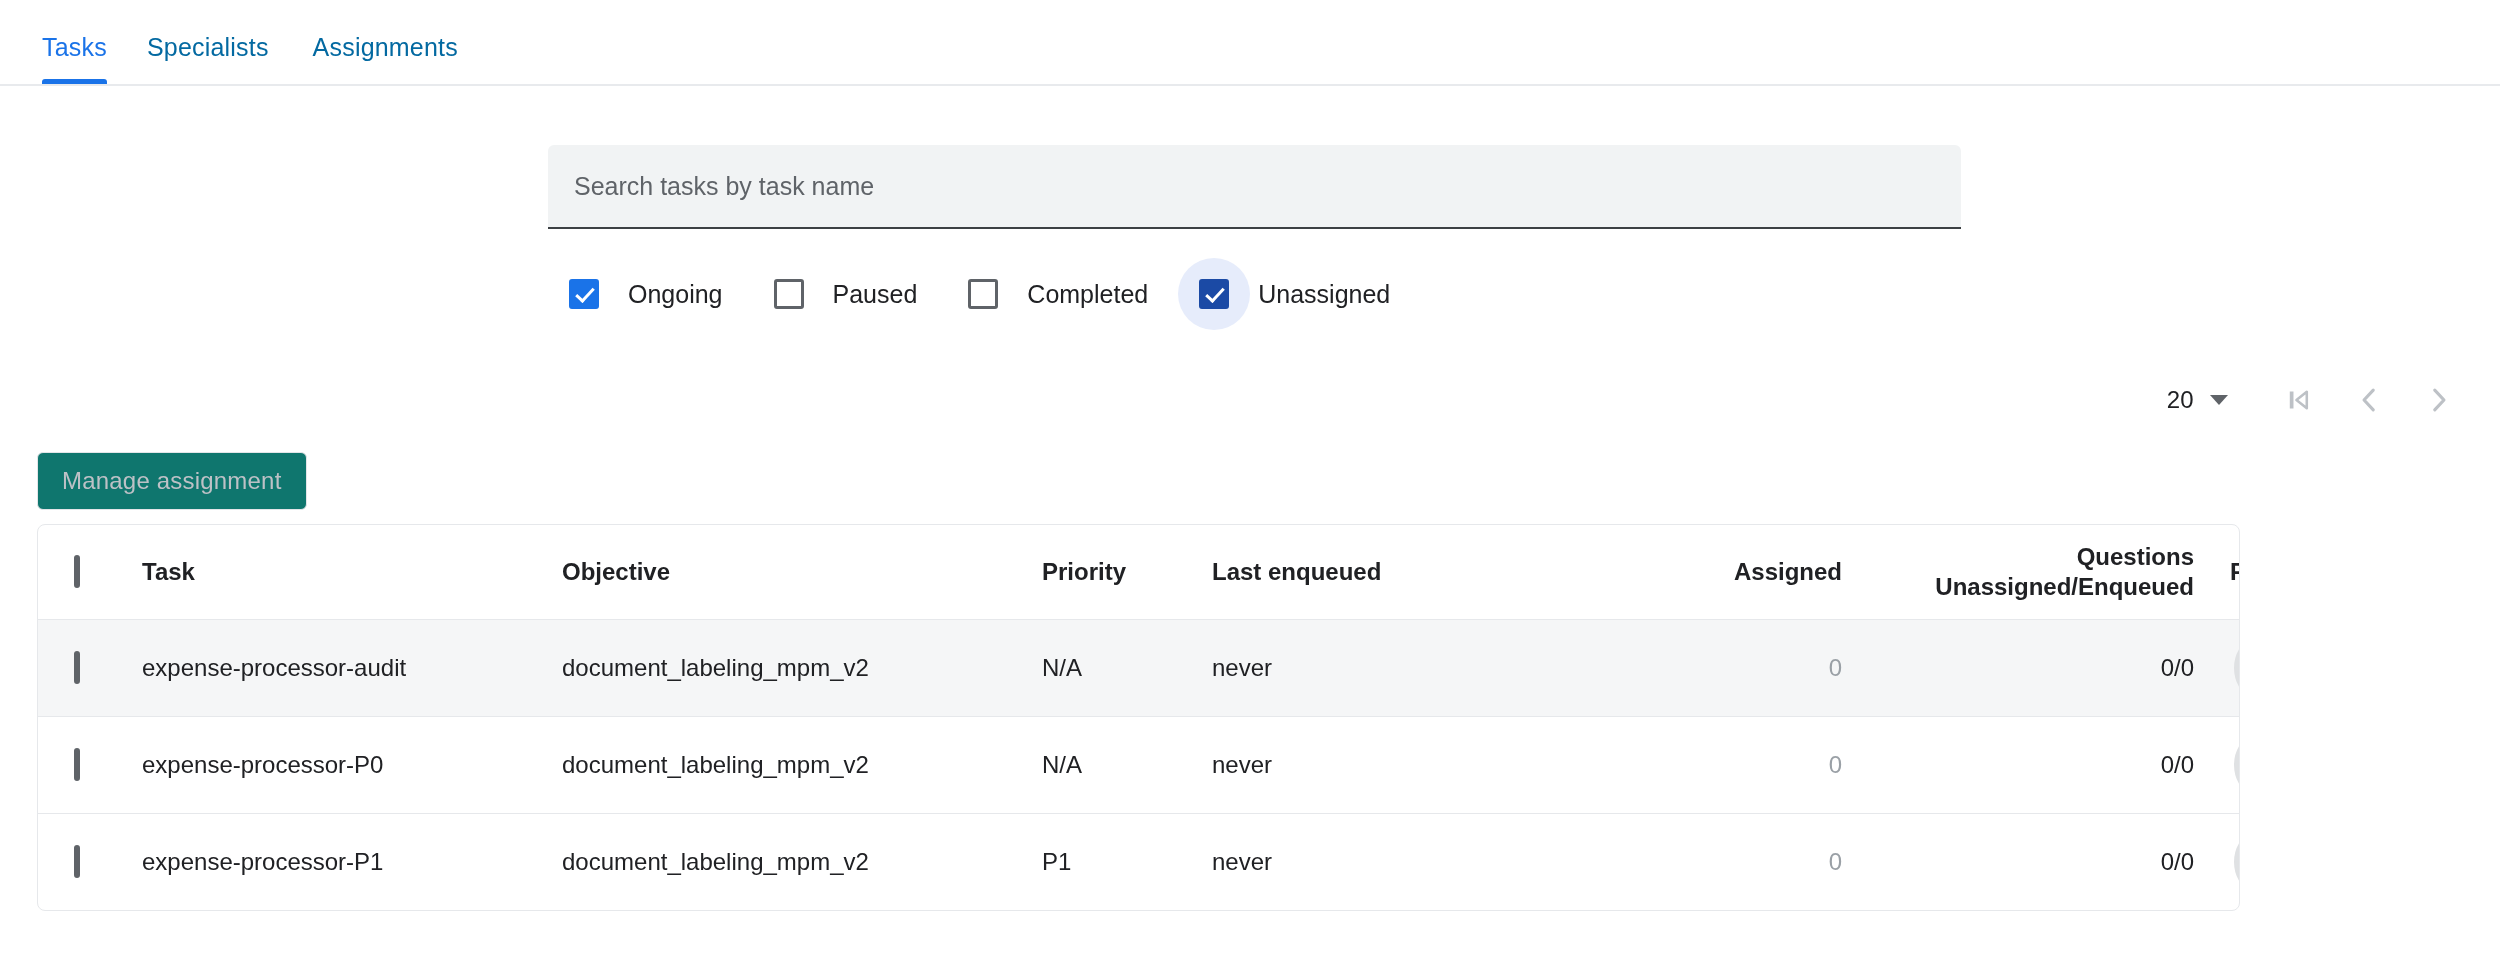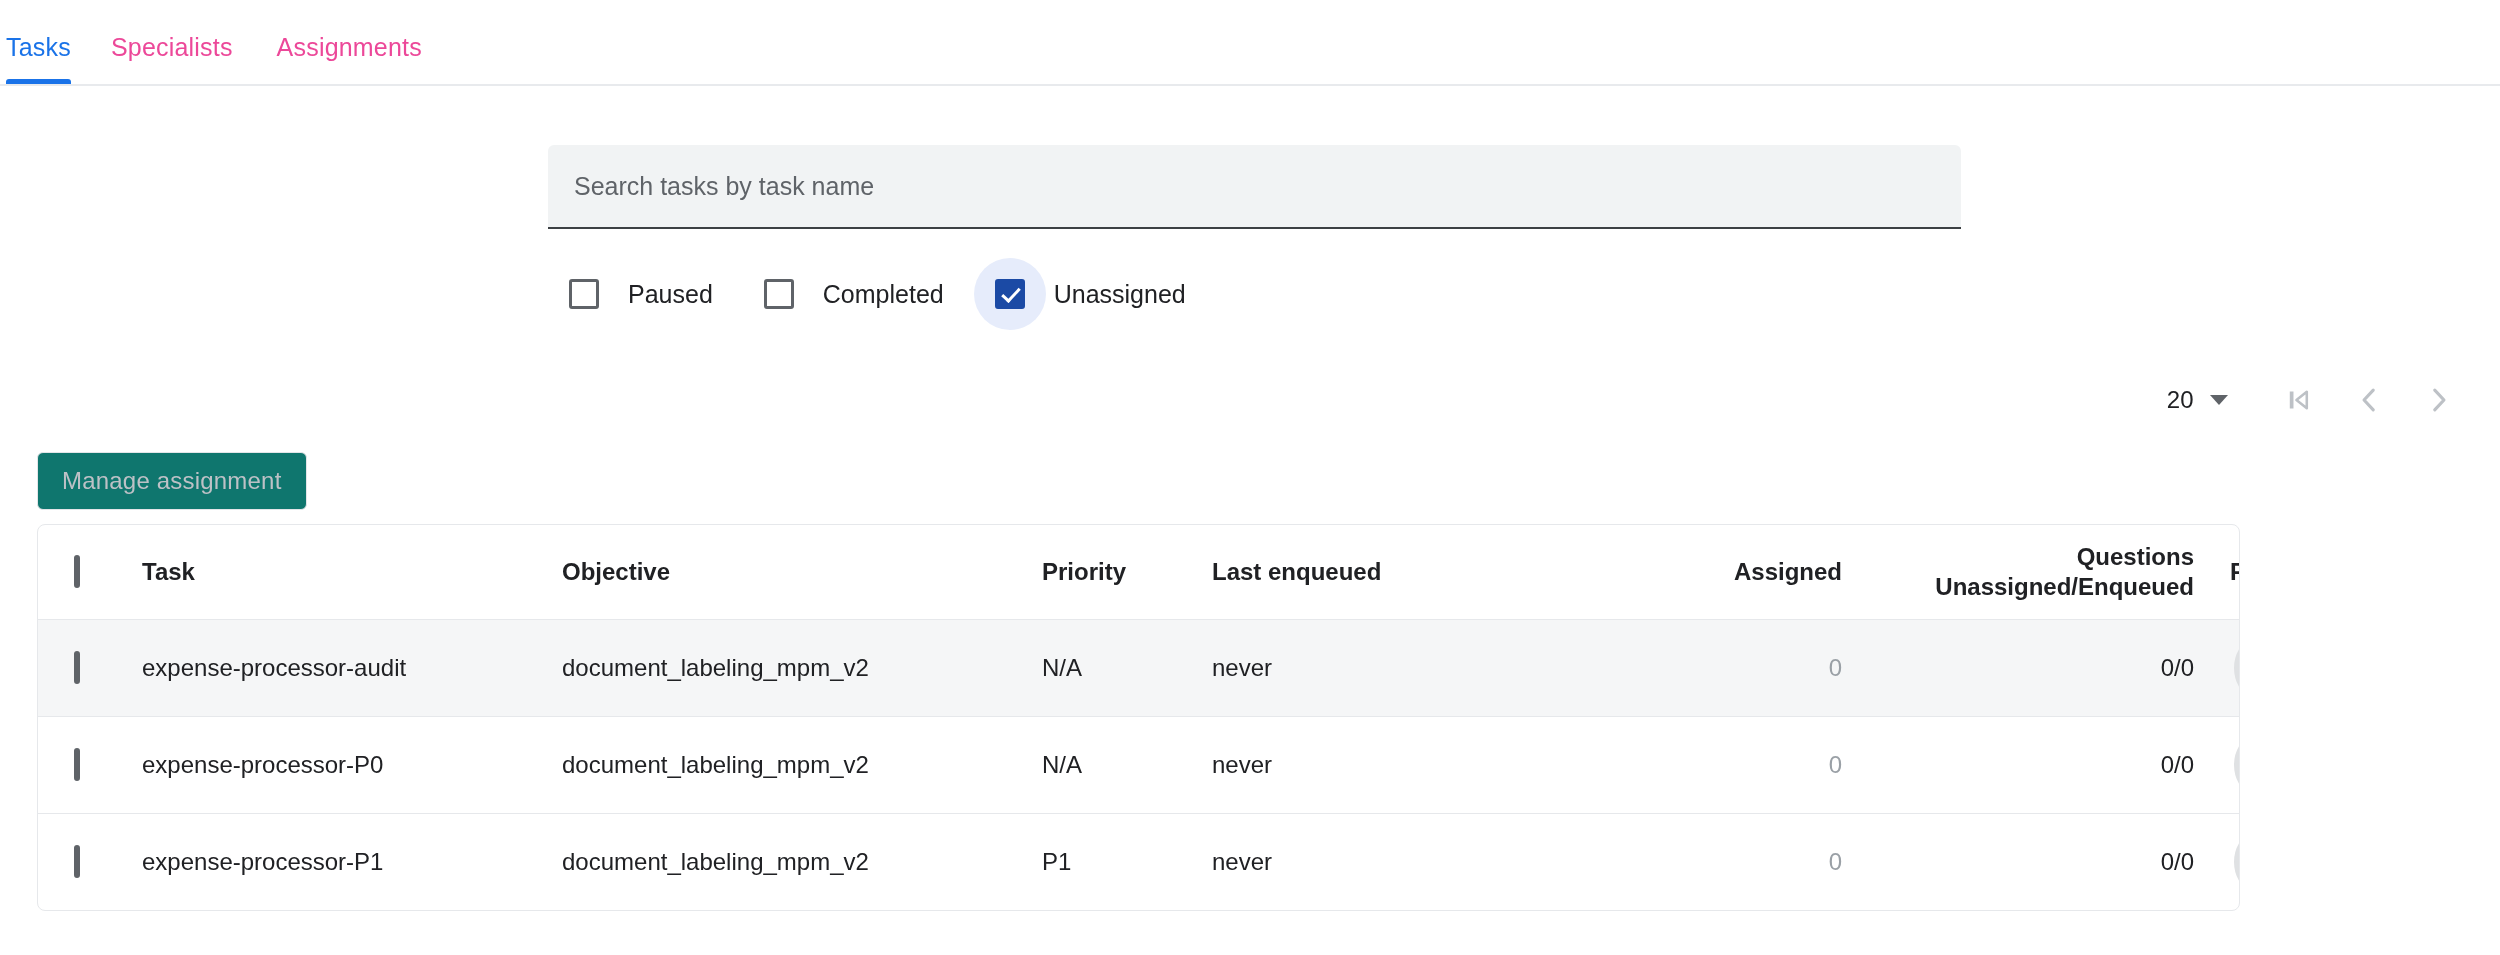--- a/index.html
+++ b/index.html
@@ -18,25 +18,26 @@
   }
 
   
   .tabbar {
     position: relative;
     height: 86px;
     border-bottom: 2px solid #e8eaed;
     box-sizing: border-box;
     display: flex;
     align-items: flex-end;
+    padding-left: 36px;
   }
   .tab {
     position: relative;
     font-size: 25px;
-    color: #ec4899;
+    color: #0369a1;
     letter-spacing: .2px;
     padding: 0 22px 22px 22px;
     cursor: pointer;
     background: none;
     border: none;
     font-family: inherit;
     white-space: nowrap;
   }
   .tab:first-child { padding-left: 6px; padding-right: 18px; }
   .tab.active { color: #1a73e8; }
@@ -283,20 +284,26 @@
   <button class="tab">Specialists</button>
   <button class="tab">Assignments</button>
 </div>
 
 <div class="search-wrap">
   <input class="search-field" type="text" placeholder="Search tasks by task name" style="">
 </div>
 
 <div class="filters">
 
+  <label class="filter">
+    <span class="cbox-hit">
+      <span class="cbox checked"></span>
+    </span>
+    <span class="filter-label">Ongoing</span>
+  </label>
 
   <label class="filter">
     <span class="cbox-hit">
       <span class="cbox"></span>
     </span>
     <span class="filter-label">Paused</span>
   </label>
 
   <label class="filter">
     <span class="cbox-hit">

